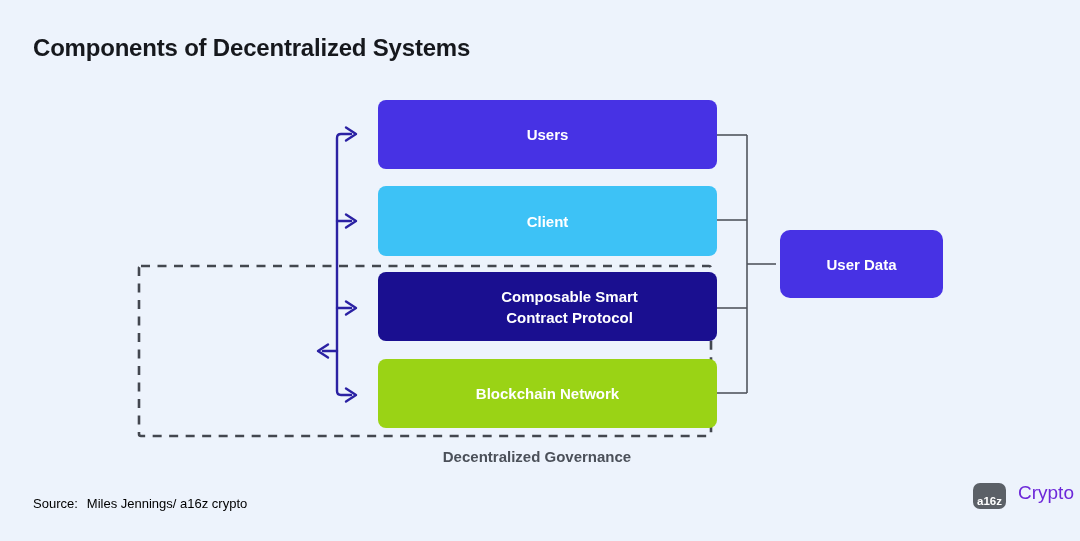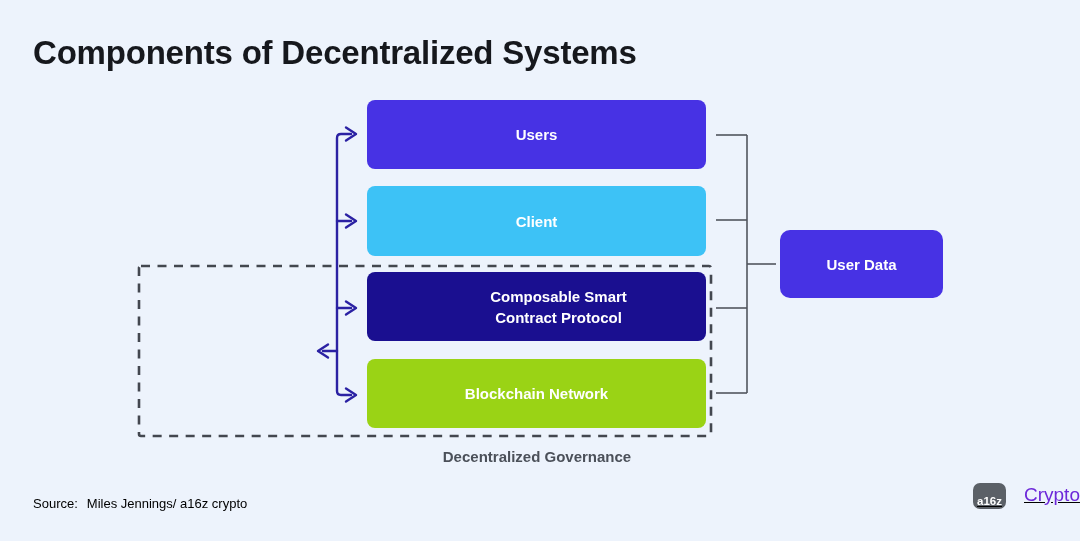--- a/index.html
+++ b/index.html
@@ -9,38 +9,38 @@
     position: relative;
     width: 1080px;
     height: 541px;
     background: #edf3fc;
     overflow: hidden;
   }
   .title {
     position: absolute;
     left: 33px;
     top: 34px;
-    font-size: 33px;
+    font-size: 24px;
     font-weight: 700;
     color: #16181d;
     letter-spacing: -0.2px;
   }
   .node {
     position: absolute;
     display: flex;
     flex-direction: column;
     align-items: center;
     justify-content: center;
     color: #ffffff;
     font-size: 15px;
     font-weight: 700;
     text-align: center;
     line-height: 1.4;
   }
-  .stack-box { left: 367px; width: 339px; height: 69px; border-radius: 8px; }
+  .stack-box { left: 378px; width: 339px; height: 69px; border-radius: 8px; }
   .box-users      { top: 100px; }
   .box-client     { top: 186px; height: 70px; }
   .box-composable { top: 272px; padding-left: 44px; }
   .box-blockchain { top: 359px; }
   .box-digital-assets { left: 147px; top: 315px; width: 161px; height: 69px; border-radius: 10px; }
   .box-user-data      { left: 780px; top: 230px; width: 163px; height: 68px; border-radius: 10px; }
   .connector-svg {
     position: absolute;
     left: 0; top: 0;
     width: 1080px; height: 541px;
@@ -63,23 +63,22 @@
     font-size: 13px;
     color: #000000;
     display: flex;
     gap: 9px;
   }
   .logo {
     position: absolute;
     left: 973px;
     top: 483px;
     display: flex;
-    align-items: center;
-    gap: 18px;
-    text-decoration: underline;
+    align-items: flex-start;
+    gap: 12px;
   }
   .logo-square {
     width: 33px;
     height: 26px;
     background: #5b6067;
     border-radius: 7px;
     display: flex;
     align-items: flex-end;
     justify-content: center;
     color: #ffffff;

